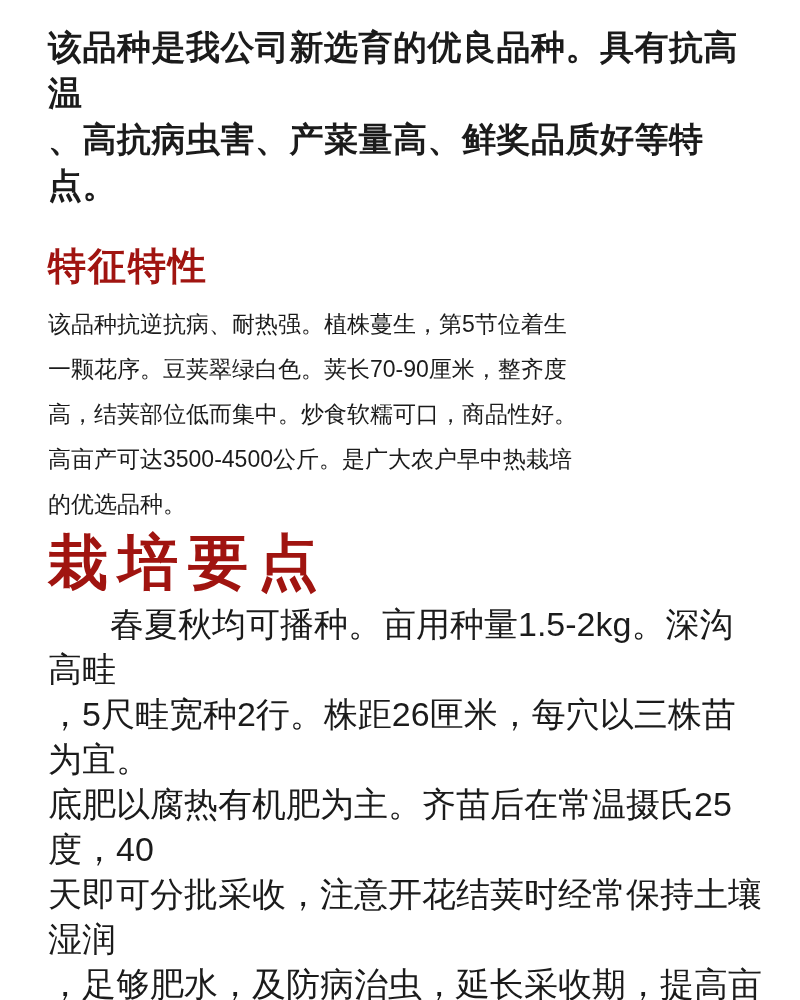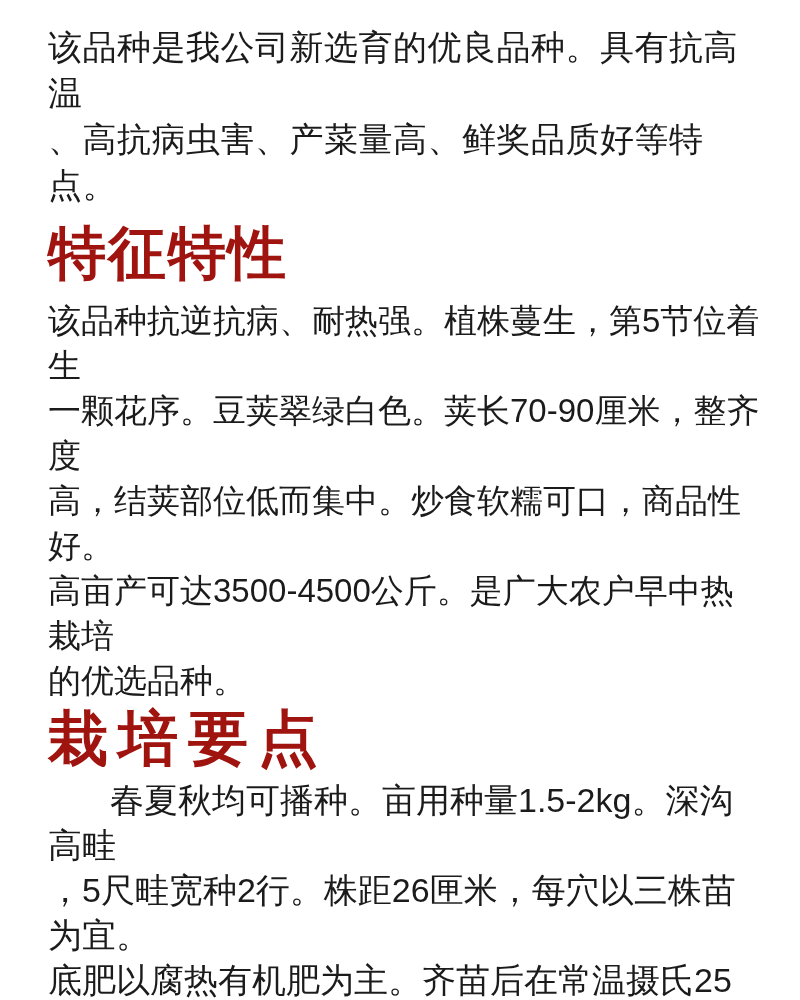--- a/index.html
+++ b/index.html
@@ -12,39 +12,39 @@
     overflow: hidden;
     font-family: "Liberation Sans", sans-serif;
     color: #1b1b1b;
   }
   .para {
     white-space: pre-line;
     margin: 0;
   }
   .intro {
     font-size: 34px;
-    font-weight: 400;
+    font-weight: 700;
     line-height: 46px;
     letter-spacing: 0.5px;
   }
   .heading {
     font-family: "Liberation Serif", serif;
     font-weight: 700;
     color: #a01410;
     margin: 0;
   }
   .heading-1 {
-    margin-top: 16px;
-    font-size: 58px;
+    margin-top: 28px;
+    font-size: 38px;
     line-height: 60px;
     letter-spacing: 2px;
   }
   .body-1 {
-    margin-top: 14px;
-    font-size: 33px;
+    margin-top: 6px;
+    font-size: 23px;
     line-height: 45px;
   }
   .heading-2 {
     margin-top: 3px;
     font-size: 60px;
     line-height: 66px;
     letter-spacing: 10px;
   }
   .body-2 {
     margin-top: 6px;

